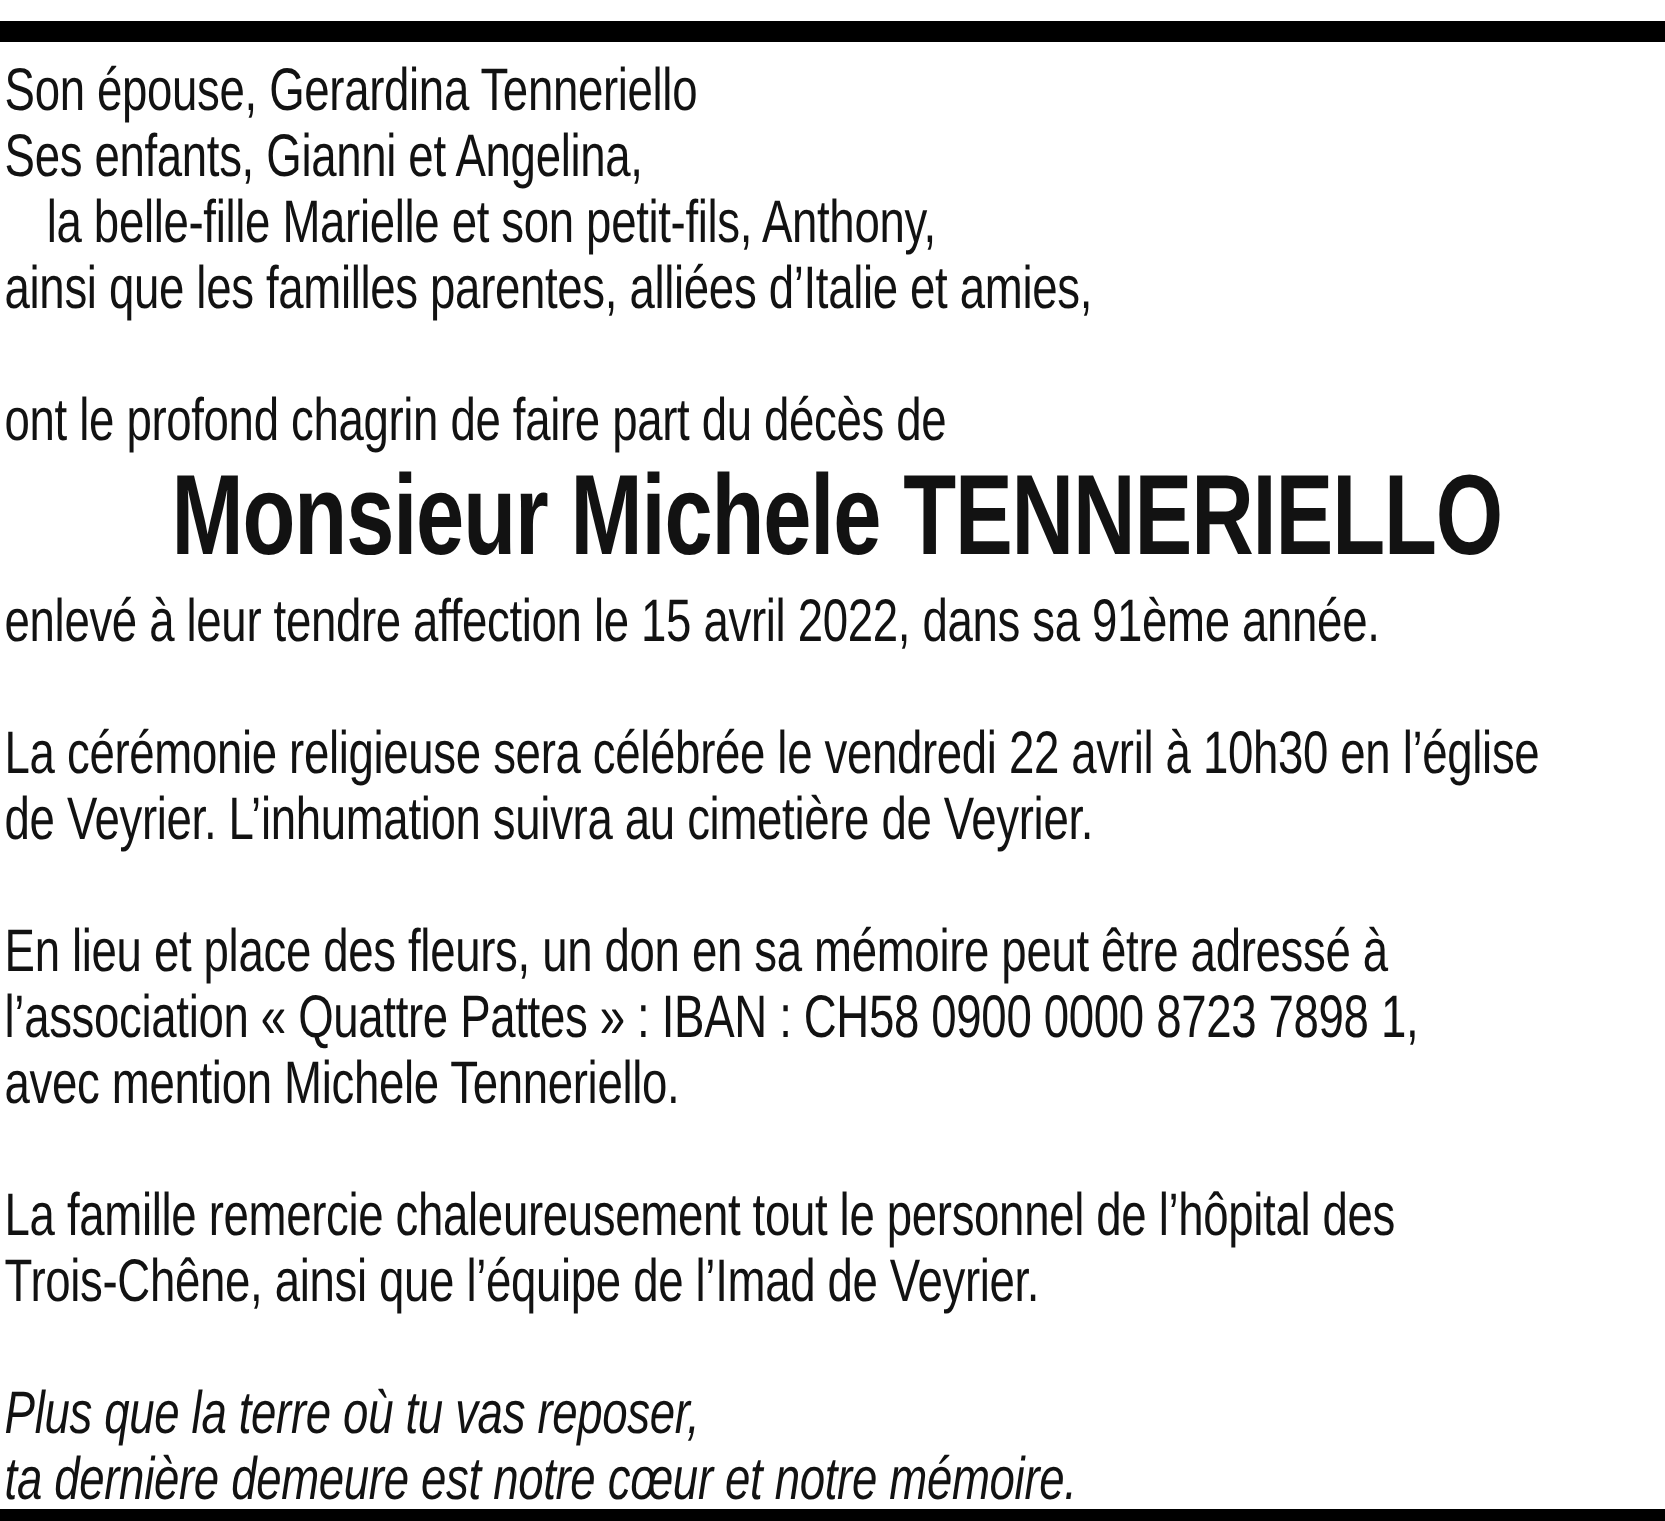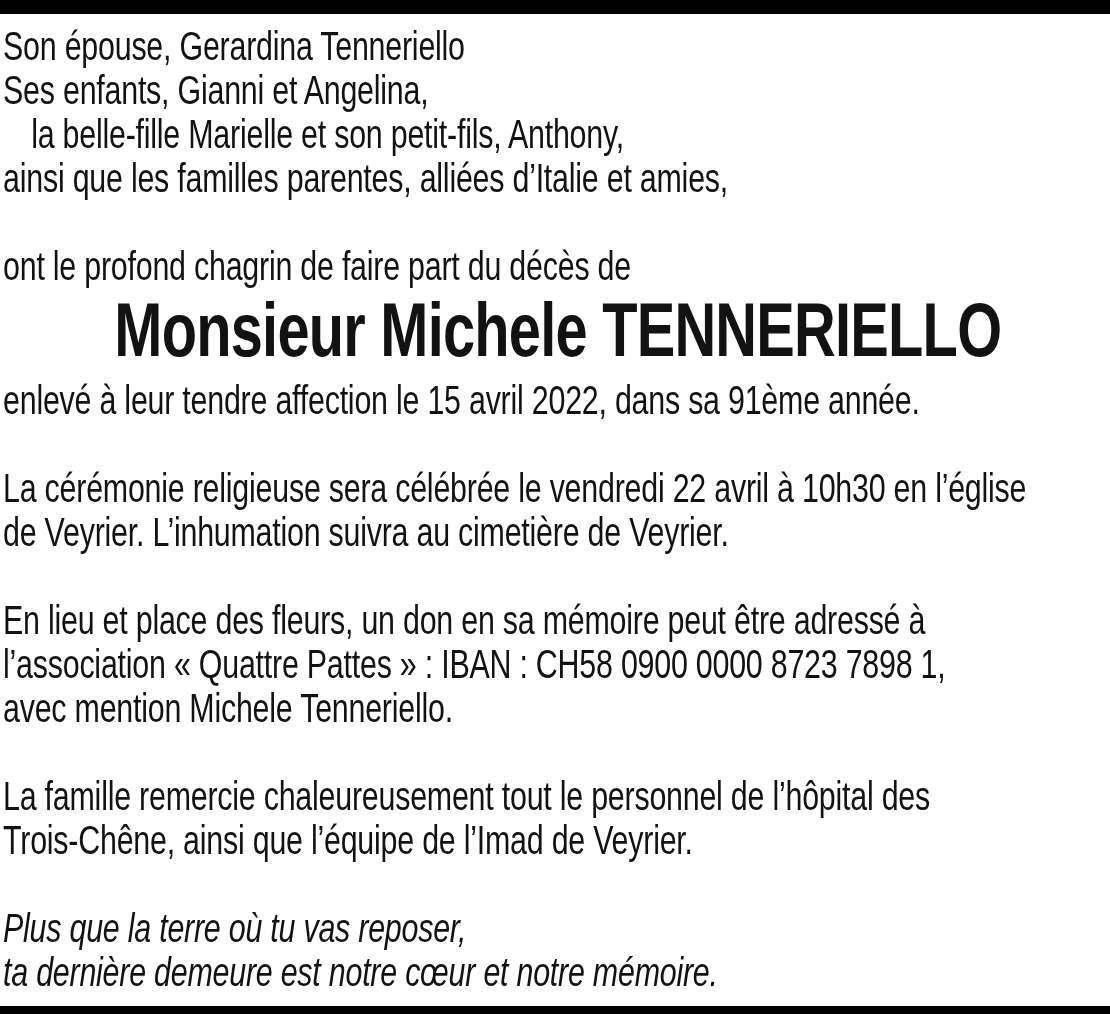--- a/index.html
+++ b/index.html
@@ -10,20 +10,21 @@
     width: 1110px;
     height: 1014px;
     background: #ffffff;
     position: relative;
     overflow: hidden;
     font-family: "Liberation Sans", sans-serif;
   }
   .page {
     position: absolute;
     inset: 0;
+    margin-top: 14px;
   }
   .bar {
     position: absolute;
     left: 0;
     width: 1110px;
     background: #000000;
   }
   .bar-top { top: 0; height: 14px; }
   .bar-bottom { bottom: 0; height: 8px; }
 

